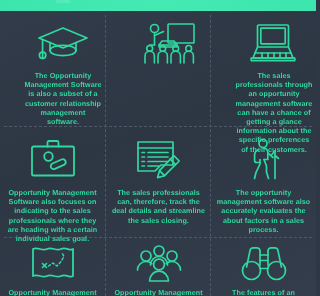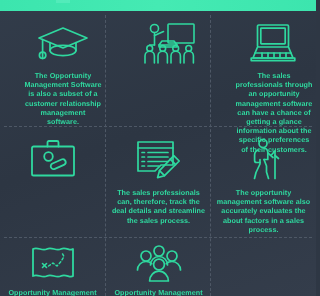--- a/index.html
+++ b/index.html
@@ -171,35 +171,36 @@
 
     <div class="cell row1 col0">
       <div class="icon-wrap">
         <svg width="48" height="40" viewBox="0 0 48 40" fill="none" stroke="#2fd99f" stroke-width="1.8" stroke-linejoin="round" stroke-linecap="round">
           <path d="M18.5 7.5 L18.5 3.4 C18.5 2.6 19.1 2 19.9 2 L28.1 2 C28.9 2 29.5 2.6 29.5 3.4 L29.5 7.5"></path>
           <rect x="3" y="7.5" width="42" height="29" rx="1.6"></rect>
           <circle cx="19.5" cy="17.5" r="4.3"></circle>
           <path d="M23.5 24.5 L32.5 20.5 C34 19.8 35.7 20.5 36.4 22 C37.1 23.5 36.4 25.2 34.9 25.9 L25.9 29.9 C24.4 30.6 22.7 29.9 22 28.4 C21.3 26.9 22 25.2 23.5 24.5 Z"></path>
         </svg>
       </div>
+      <div class="cap-text">Opportunity Management Software also focuses on indicating to the sales professionals where they are heading with a certain individual sales goal.</div>
     </div>
 
     <div class="cell row1 col1">
       <div class="icon-wrap">
         <svg width="48" height="42" viewBox="0 0 48 42" fill="none" stroke="#2fd99f" stroke-width="1.7" stroke-linejoin="round" stroke-linecap="round">
           <path d="M3 4 L38 4 L38 27 L26 27 L20 33 L3 33 Z"></path>
           <path d="M3 10 L38 10"></path>
           <path d="M7 14.5 L9.5 14.5 M7 19 L9.5 19 M7 23.5 L9.5 23.5 M7 28 L9.5 28"></path>
           <path d="M13 14.5 L33 14.5 M13 19 L33 19 M13 23.5 L33 23.5 M13 28 L24 28"></path>
           <path d="M38.8 17.6 L44.2 23 L29.5 37.7 L22.6 39.6 L24.5 32.7 Z"></path>
           <path d="M24.5 32.7 L29.5 37.7"></path>
           <path d="M35.2 21.2 L40.6 26.6"></path>
         </svg>
       </div>
-      <div class="cap-text">The sales professionals can, therefore, track the deal details and streamline the sales process.</div>
+      <div class="cap-text">The sales professionals can, therefore, track the deal details and streamline the sales closing.</div>
     </div>
 
     <div class="cell row1 col2">
       <div class="icon-wrap">
         <svg width="40" height="42" viewBox="0 0 40 42" fill="none" stroke="#2fd99f" stroke-width="1.7" stroke-linejoin="round" stroke-linecap="round">
           <circle cx="19" cy="5.5" r="4"></circle>
           <path d="M19 9.8 C21.8 9.8 23.8 11.8 23.8 14.5 L23.8 21.5 L20 21.5"></path>
           <path d="M23.8 14.8 L29 19.5"></path>
           <path d="M14.5 12 C12 12.6 10.6 14.6 10.6 17 L10.6 22.5 C10.6 23.6 11.5 24.5 12.6 24.5 L16 24.5"></path>
           <path d="M16 21.5 L16 26 L12 34.5 L10.5 40.5"></path>
@@ -233,15 +234,31 @@
           <path d="M3.5 25 C3.5 20.3 7.3 16.5 12 16.5 C14.2 16.5 16.2 17.3 17.7 18.7"></path>
           <circle cx="38" cy="11" r="5"></circle>
           <path d="M46.5 25 C46.5 20.3 42.7 16.5 38 16.5 C35.8 16.5 33.8 17.3 32.3 18.7"></path>
           <circle cx="25" cy="19.5" r="5.4"></circle>
           <path d="M15.6 36 C15.6 30.6 19.8 26.2 25 26.2 C30.2 26.2 34.4 30.6 34.4 36 Z"></path>
         </svg>
       </div>
       <div class="cap-text">Opportunity Management</div>
     </div>
 
+    <div class="cell row2 col2">
+      <div class="icon-wrap">
+        <svg width="48" height="36" viewBox="0 0 48 36" fill="none" stroke="#2fd99f" stroke-width="1.7" stroke-linejoin="round" stroke-linecap="round">
+          <path d="M20 5 C20 3 18.6 1.8 16.8 1.8 L13.2 1.8 C11.4 1.8 10.2 3 10 4.6 L6.6 21"></path>
+          <path d="M28 5 C28 3 29.4 1.8 31.2 1.8 L34.8 1.8 C36.6 1.8 37.8 3 38 4.6 L41.4 21"></path>
+          <path d="M20 5 L20 19"></path>
+          <path d="M28 5 L28 19"></path>
+          <path d="M20 9 L28 9"></path>
+          <path d="M20 14.5 L28 14.5"></path>
+          <circle cx="11.5" cy="24.5" r="9"></circle>
+          <circle cx="36.5" cy="24.5" r="9"></circle>
+          <path d="M20.2 22.5 L27.8 22.5"></path>
+        </svg>
+      </div>
+      <div class="cap-text">The features of an</div>
+    </div>
 
   </div>
 </div>
 
 </body></html>

